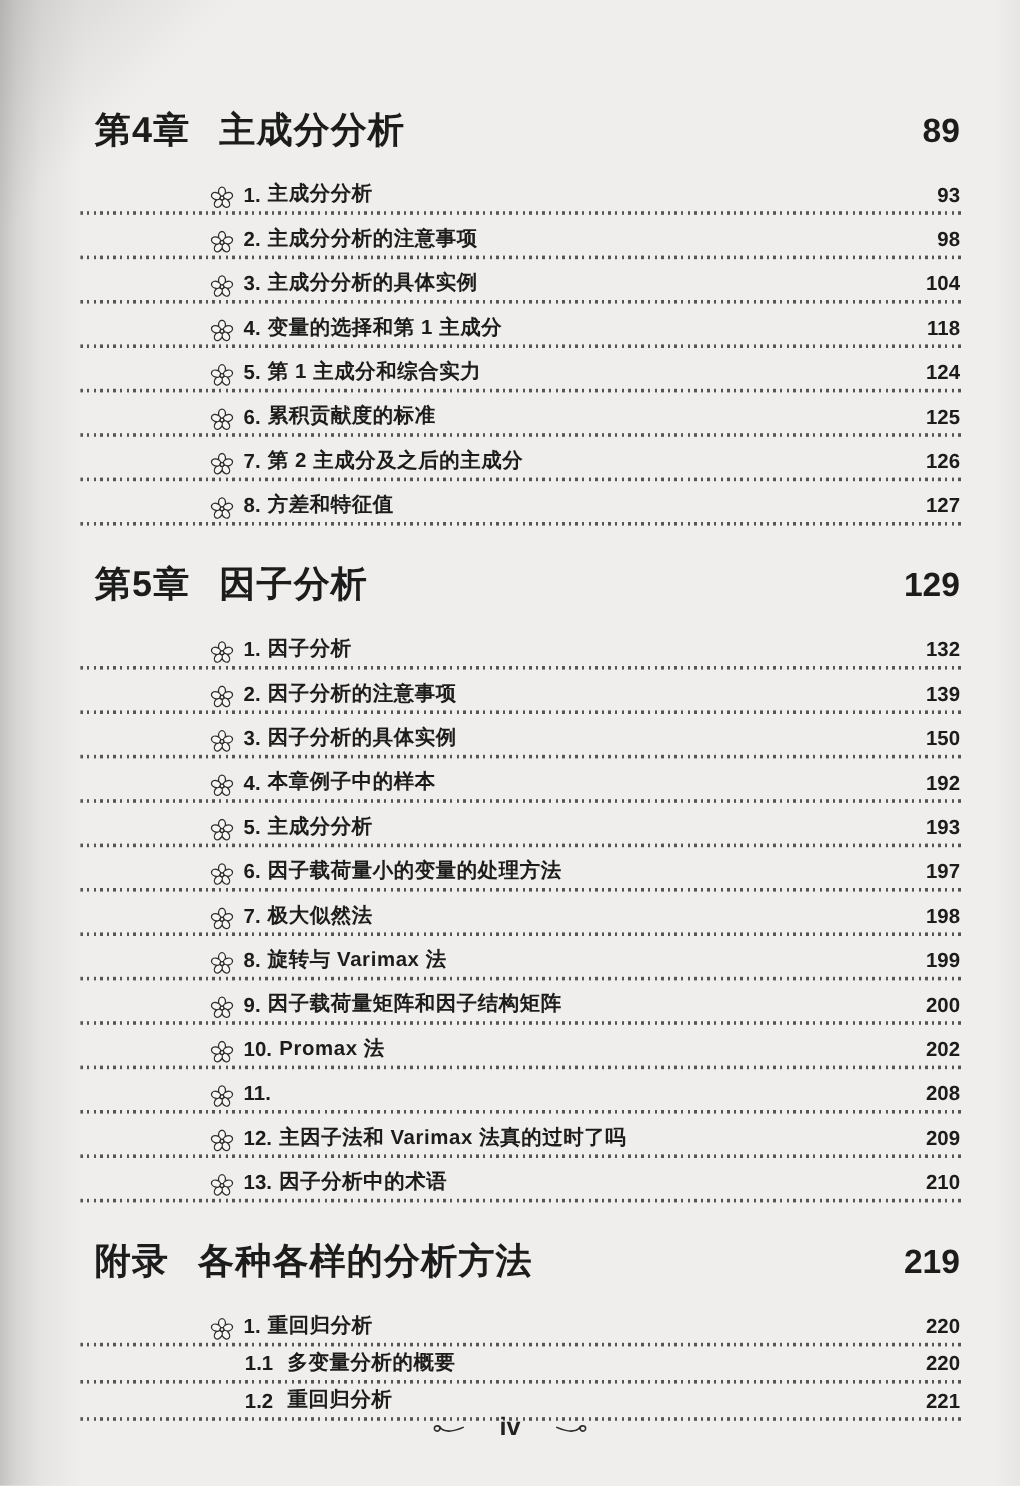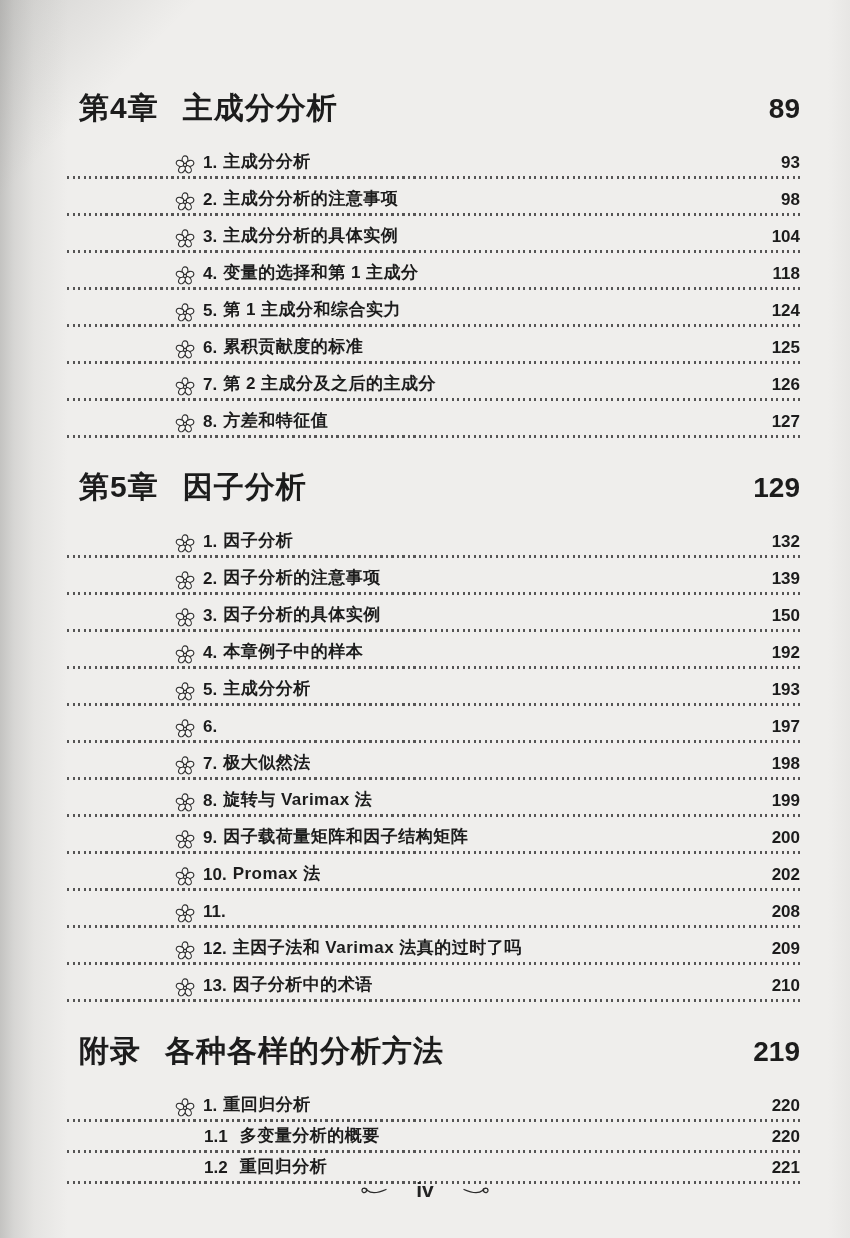--- a/index.html
+++ b/index.html
@@ -451,20 +451,21 @@
                   <ellipse cx="10" cy="4.8" rx="2.9" ry="3.9"></ellipse>
                 </g>
           <g transform="rotate(288 10 10)">
                   <ellipse cx="10" cy="4.8" rx="2.9" ry="3.9"></ellipse>
                 </g>
           <circle cx="10" cy="10" r="1.6" fill="#f7f6f4"></circle>
         </g>
       </svg>
     </span>
     <span class="entry-num">6.</span>
+    <span class="entry-title">因子载荷量小的变量的处理方法</span>
     <span class="entry-page">197</span>
     <span class="leader"></span>
   </div>
         <div class="toc-row">
     <span class="flower">
       <svg width="20" height="20" viewBox="0 0 20 20">
         <g fill="#f7f6f4" stroke="#2e2e2e" stroke-width="1.1">
           <g transform="rotate(0 10 10)">
                   <ellipse cx="10" cy="4.8" rx="2.9" ry="3.9"></ellipse>
                 </g>

